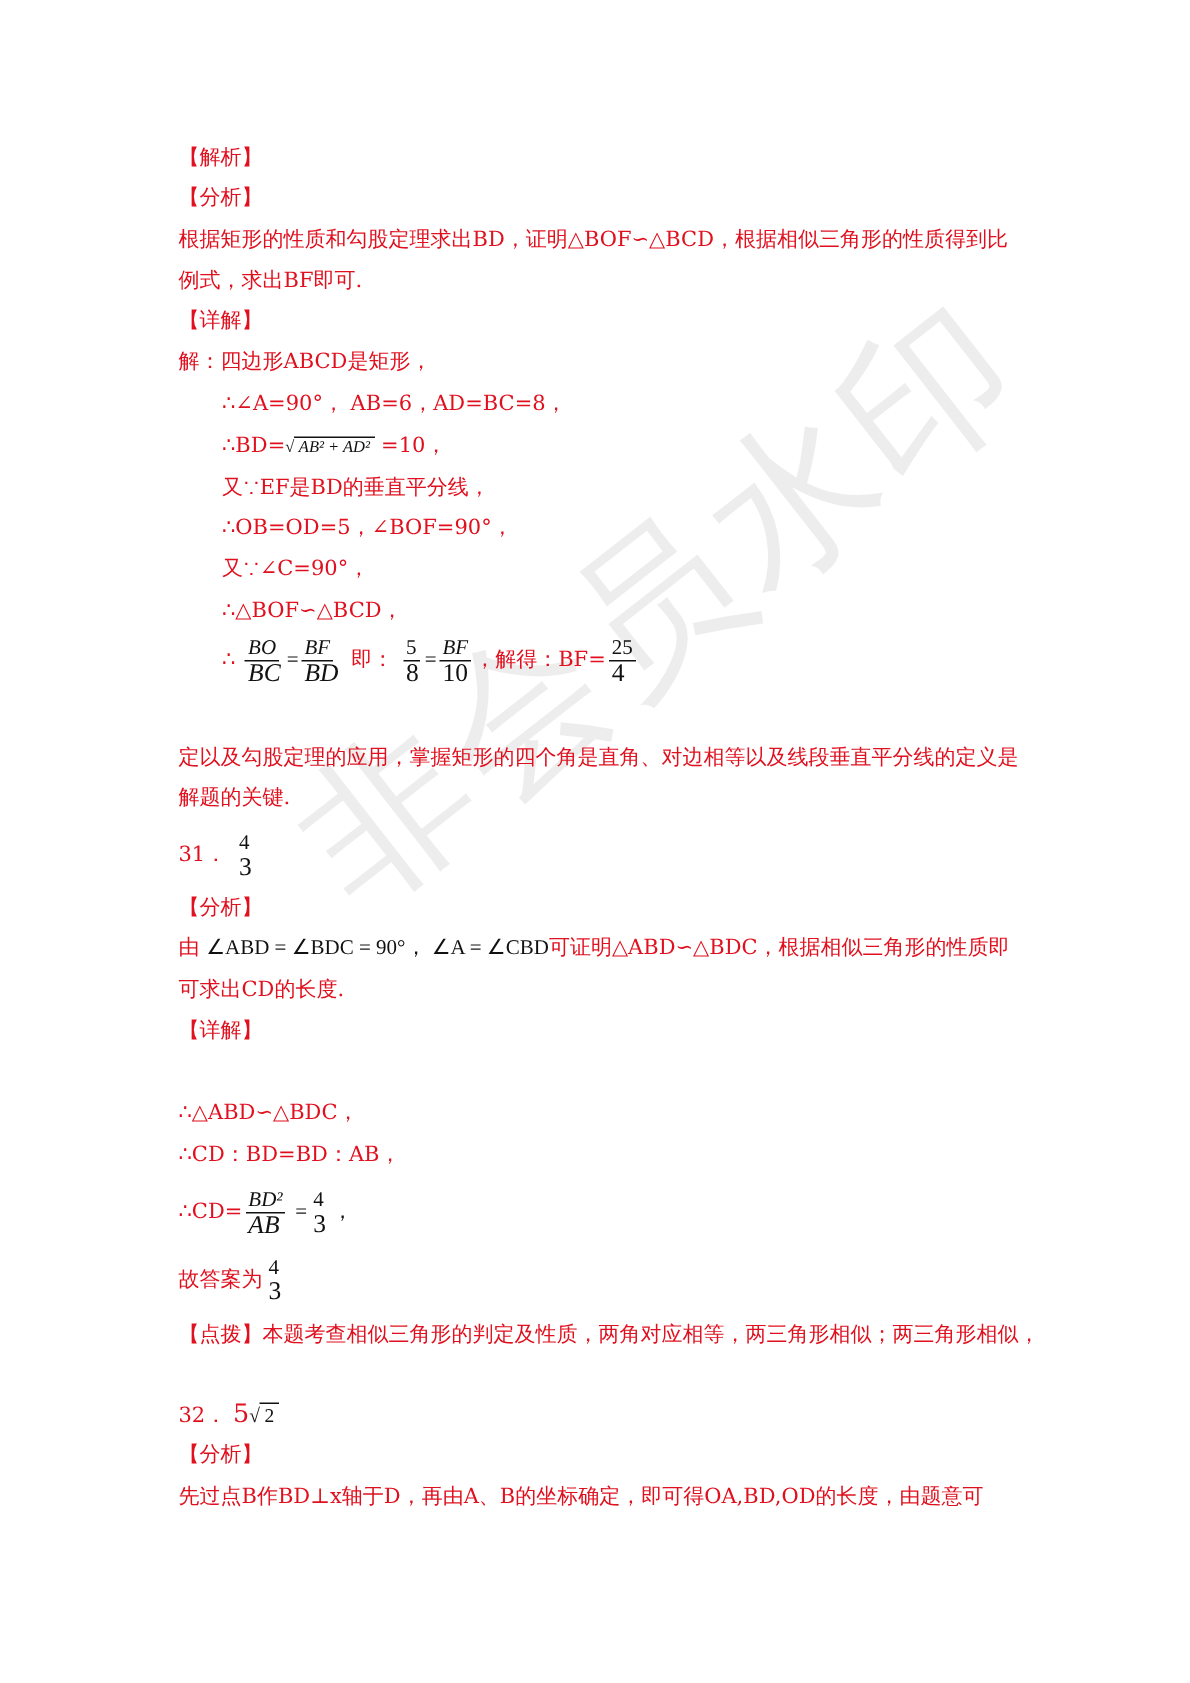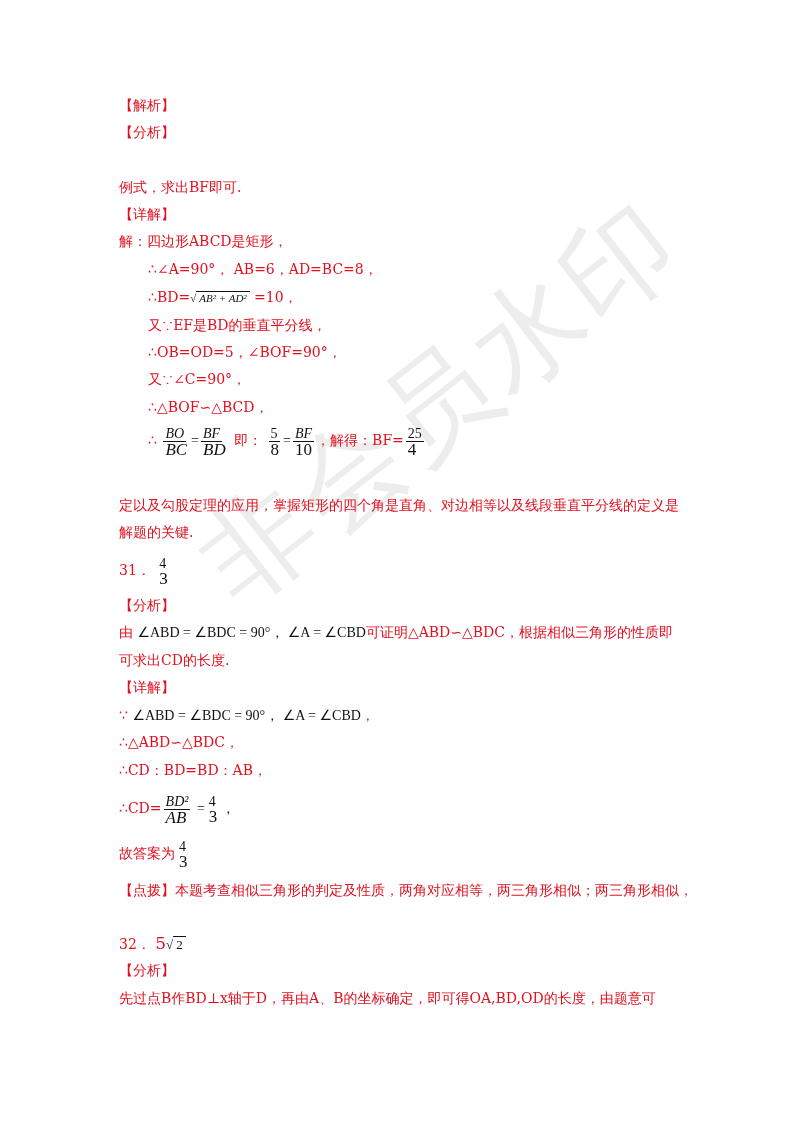--- a/index.html
+++ b/index.html
@@ -43,20 +43,21 @@
   </style>
 </head>
 <body>
 
 <div class="page">
 
   <div class="watermark">非会员水印</div>
 
   <div class="line" style="top:95px">【解析】</div>
   <div class="line" style="top:122px">【分析】</div>
+  <div class="line" style="top:150px">根据矩形的性质和勾股定理求出BD，证明△BOF∽△BCD，根据相似三角形的性质得到比</div>
   <div class="line" style="top:177px">例式，求出BF即可.</div>
   <div class="line" style="top:204px">【详解】</div>
   <div class="line" style="top:231px">解：四边形ABCD是矩形，</div>
   <div class="line indent" style="top:259px">∴∠A=90°， AB=6，AD=BC=8，</div>
   <div class="line indent" style="top:287px">
     <span>∴BD=</span><span class="sqrt">√<span class="rad">AB² + AD²</span></span>
     <span>=10，</span>
   </div>
   <div class="line indent" style="top:315px">又∵EF是BD的垂直平分线，</div>
   <div class="line indent" style="top:342px">∴OB=OD=5，∠BOF=90°，</div>
@@ -93,24 +94,20 @@
         <span class="d">3</span>
       </span>
   </div>
   <div class="line" style="top:595px">【分析】</div>
   <div class="line" style="top:622px">
     <span>由</span>
     <span class="black">∠ABD = ∠BDC = 90°， ∠A = ∠CBD</span><span>可证明△ABD∽△BDC，根据相似三角形的性质即</span>
   </div>
   <div class="line" style="top:650px">可求出CD的长度.</div>
   <div class="line" style="top:677px">【详解】</div>
-  <div class="line" style="top:705px">
-    <span>∵</span>
-    <span class="black">∠ABD = ∠BDC = 90°，  ∠A = ∠CBD</span><span>，</span>
-  </div>
   <div class="line" style="top:732px">∴△ABD∽△BDC，</div>
   <div class="line" style="top:760px">∴CD：BD=BD：AB，</div>
   <div class="line" style="top:790px; line-height:36px">
     <span>∴CD=</span><span class="frac it">
         <span class="n">BD²</span>
         <span class="d">AB</span>
       </span>
     <span class="num">=</span><span class="frac">
         <span class="n" style="border:none">4</span>
         <span class="d">3</span>

